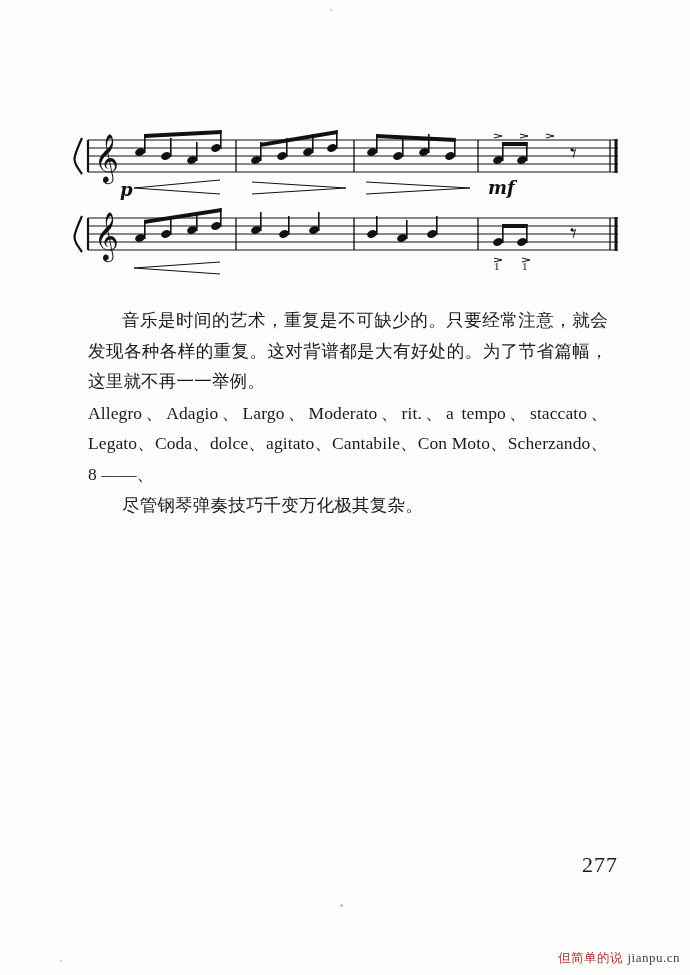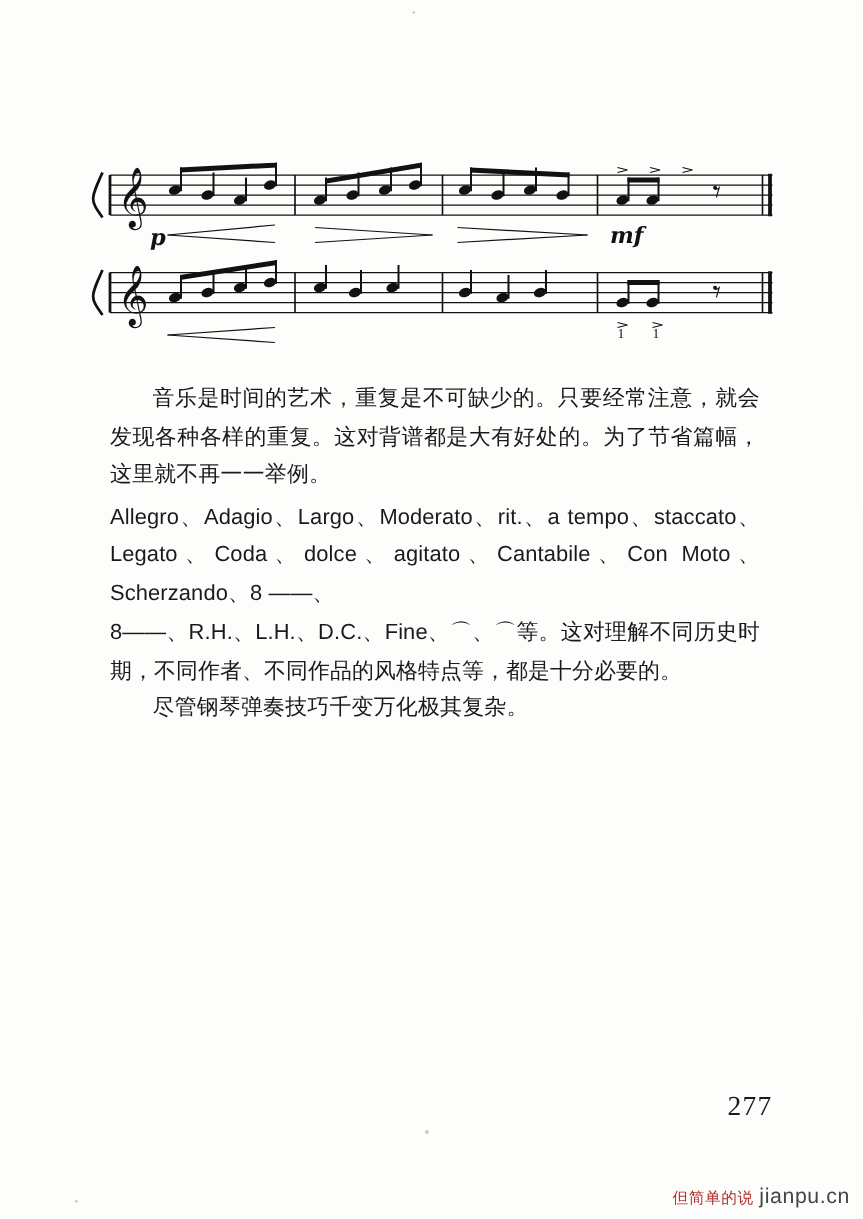--- a/index.html
+++ b/index.html
@@ -40,54 +40,54 @@
     top: 305px;
     width: 520px;
   }
   .para {
     font-size: 17.5px;
     line-height: 30.5px;
     text-align: justify;
     text-justify: inter-ideograph;
     margin: 0 0 1px 0;
     letter-spacing: 0.2px;
-    font-family: Liberation Mono, monospace;
+    font-family: Liberation Sans, sans-serif;
   }
   .para.indent {
     text-indent: 34px;
   }
   .para.latin {
-    font-family: Liberation Sans, sans-serif;
+    font-family: Liberation Serif, serif;
     letter-spacing: 0.1px;
   }
 
   
   .page-number {
     position: absolute;
     right: 72px;
-    top: 872px;
+    top: 852px;
     font-size: 22px;
     font-family: "Liberation Serif", serif;
     letter-spacing: 1px;
   }
 
   
   .footer-mark {
     position: absolute;
     right: 10px;
     bottom: 8px;
     font-size: 12.5px;
     color: #b03030;
     font-family: "DejaVu Sans", sans-serif;
     letter-spacing: 0.5px;
   }
   .footer-mark .site {
     color: #444;
-    font-family: Liberation Sans, sans-serif;
-    font-size: 17px;
+    font-family: Liberation Serif, serif;
+    font-size: 13px;
   }
 
   
   .speck {
     position: absolute;
     background: #999;
     border-radius: 50%;
     opacity: .55;
   }
 </style>
@@ -243,21 +243,20 @@
         <path d="M476 4 L484 6 L476 8"></path>
         <path d="M424 128 L432 130 L424 132"></path>
         <path d="M452 128 L460 130 L452 132"></path>
       </g>
     </svg>
   </div>
 
   <div class="body-text">
     <p class="para indent">音乐是时间的艺术，重复是不可缺少的。只要经常注意，就会发现各种各样的重复。这对背谱都是大有好处的。为了节省篇幅，这里就不再一一举例。</p>
     <p class="para latin">Allegro、Adagio、Largo、Moderato、rit.、a tempo、staccato、Legato、Coda、dolce、agitato、Cantabile、Con Moto、Scherzando、8 ——、</p>
-    <p class="para latin">8——、R.H.、L.H.、D.C.、Fine、⌒、⌒等。这对理解不同历史时期，不同作者、不同作品的风格特点等，都是十分必要的。</p>
     <p class="para indent">尽管钢琴弹奏技巧千变万化极其复杂。</p>
   </div>
 
   <div class="page-number">277</div>
 
   <div class="footer-mark">
     <span>但简单的说</span>
     <span class="site">jianpu.cn</span>
   </div>
 

